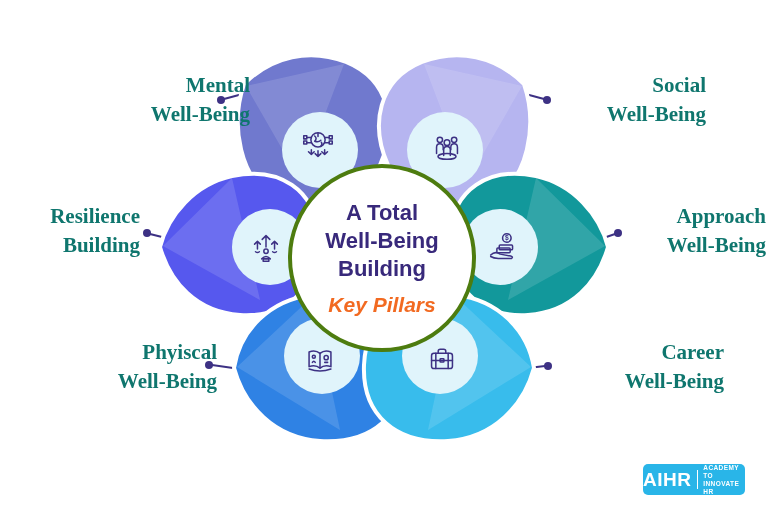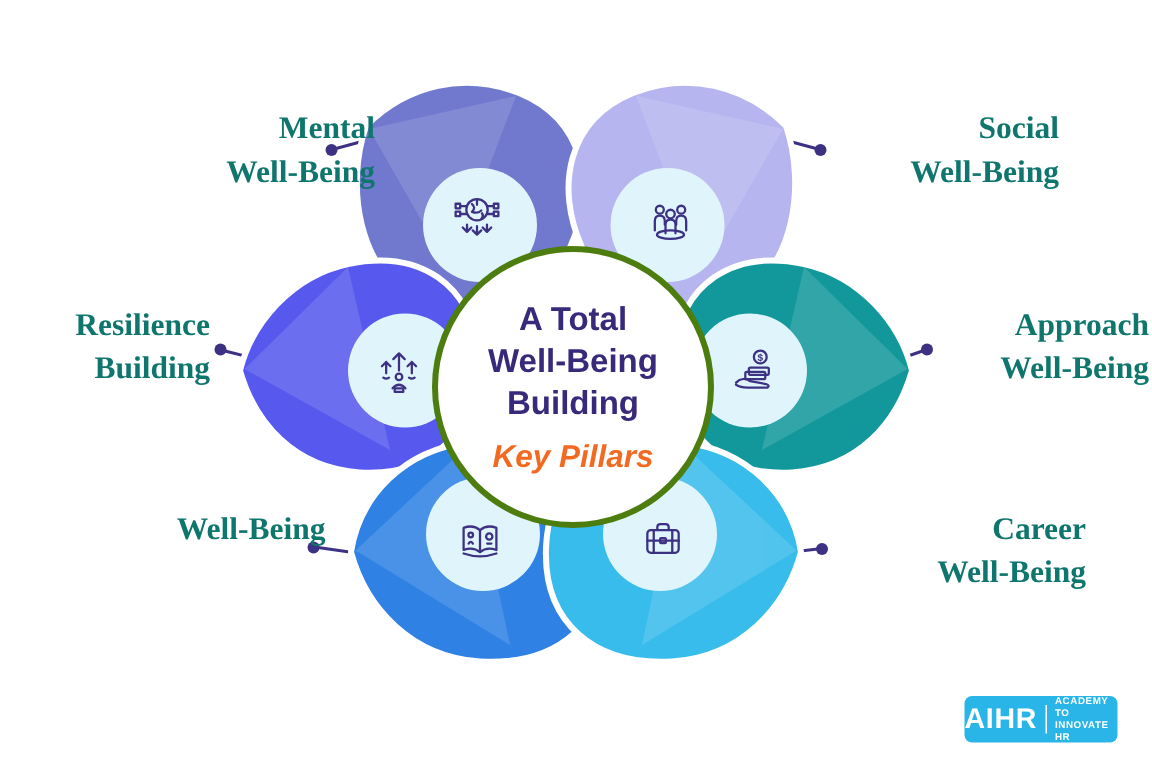--- a/index.html
+++ b/index.html
@@ -169,20 +169,21 @@
   </div>
   <div class="pillar-label lbl-resilience">
     <div>Resilience</div>
     <div>Building</div>
   </div>
   <div class="pillar-label lbl-financial">
     <div>Approach</div>
     <div>Well-Being</div>
   </div>
   <div class="pillar-label lbl-physical">
+    <div>Phyiscal</div>
     <div>Well-Being</div>
   </div>
   <div class="pillar-label lbl-career">
     <div>Career</div>
     <div>Well-Being</div>
   </div>
 
   <div class="logo">
     <span class="logo-brand">AIHR</span>
     <span class="logo-divider"></span>

